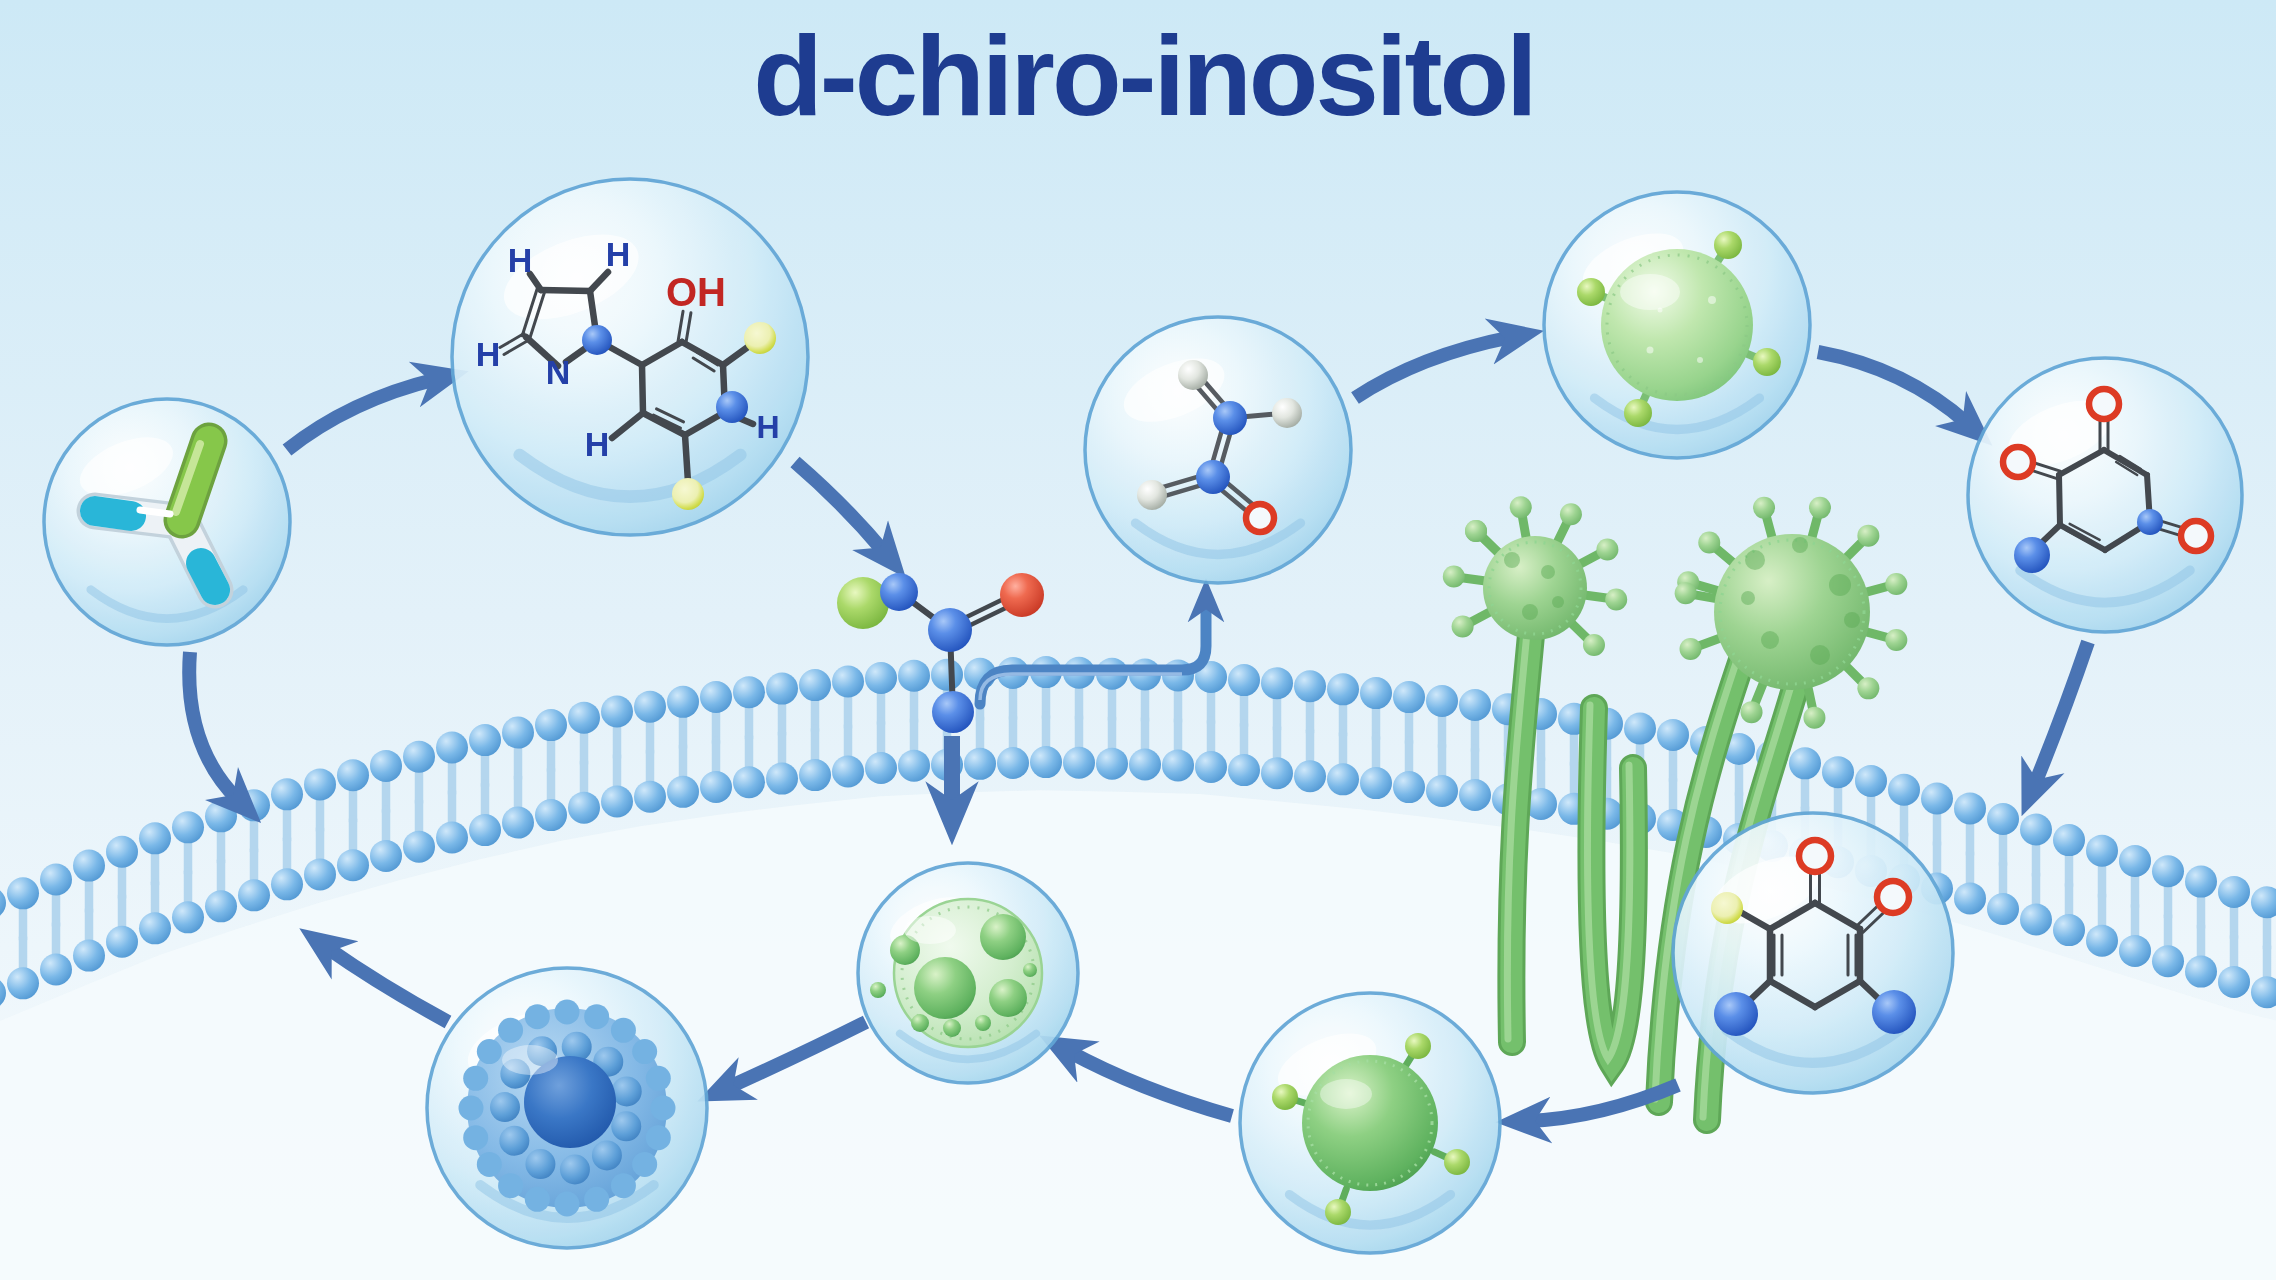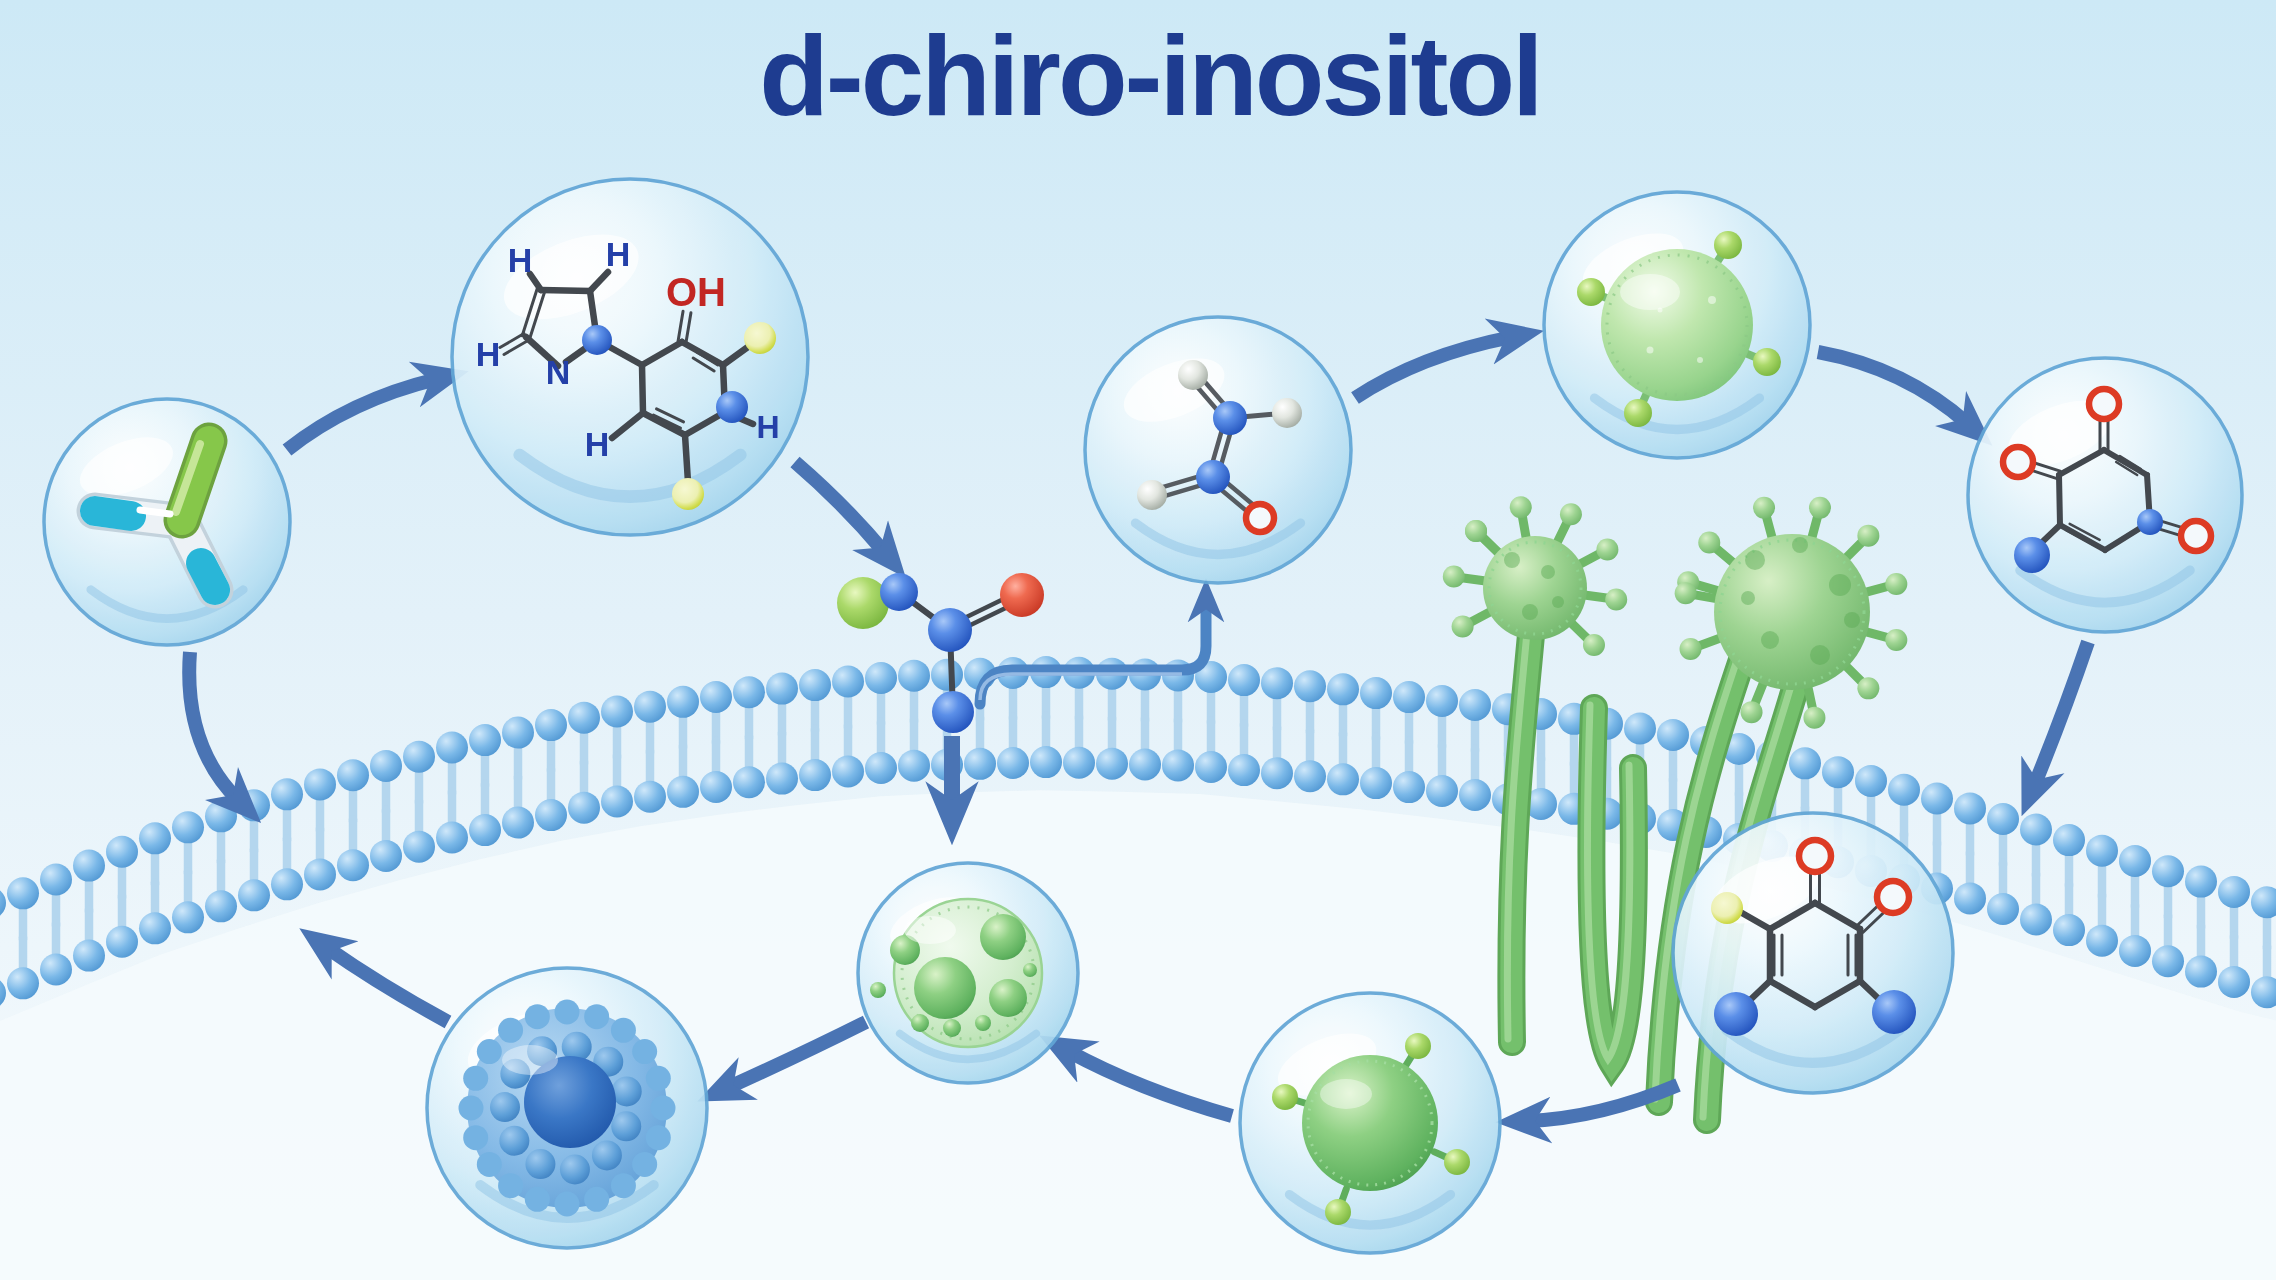--- a/index.html
+++ b/index.html
@@ -7,21 +7,21 @@
   }
   html,body{margin:0;padding:0;}
   body{font-family:"Liberation Sans",sans-serif;}
   .stage{
     position:relative;width:2276px;height:1280px;overflow:hidden;
     background:linear-gradient(180deg,var(--bg-top) 0%,#e3f1f9 48%,var(--bg-bottom) 100%);
   }
   .stage svg{position:absolute;left:0;top:0;z-index:1;}
   h1.title{
     position:absolute;z-index:3;left:50%;top:0;transform:translateX(-50%);
-    margin:10px 0 0 12px;font-size:114px;font-weight:bold;letter-spacing:-3px;
+    margin:10px 0 0 6px;font-size:114px;font-weight:bold;letter-spacing:-3px;
     color:var(--title);white-space:nowrap;
   }
 </style>
 </head>
 <body>
 
 <div class="stage">
   <h1 class="title">d-chiro-inositol</h1>
   <svg id="art" width="2276" height="1280" viewBox="0 0 2276 1280">
     <defs>

